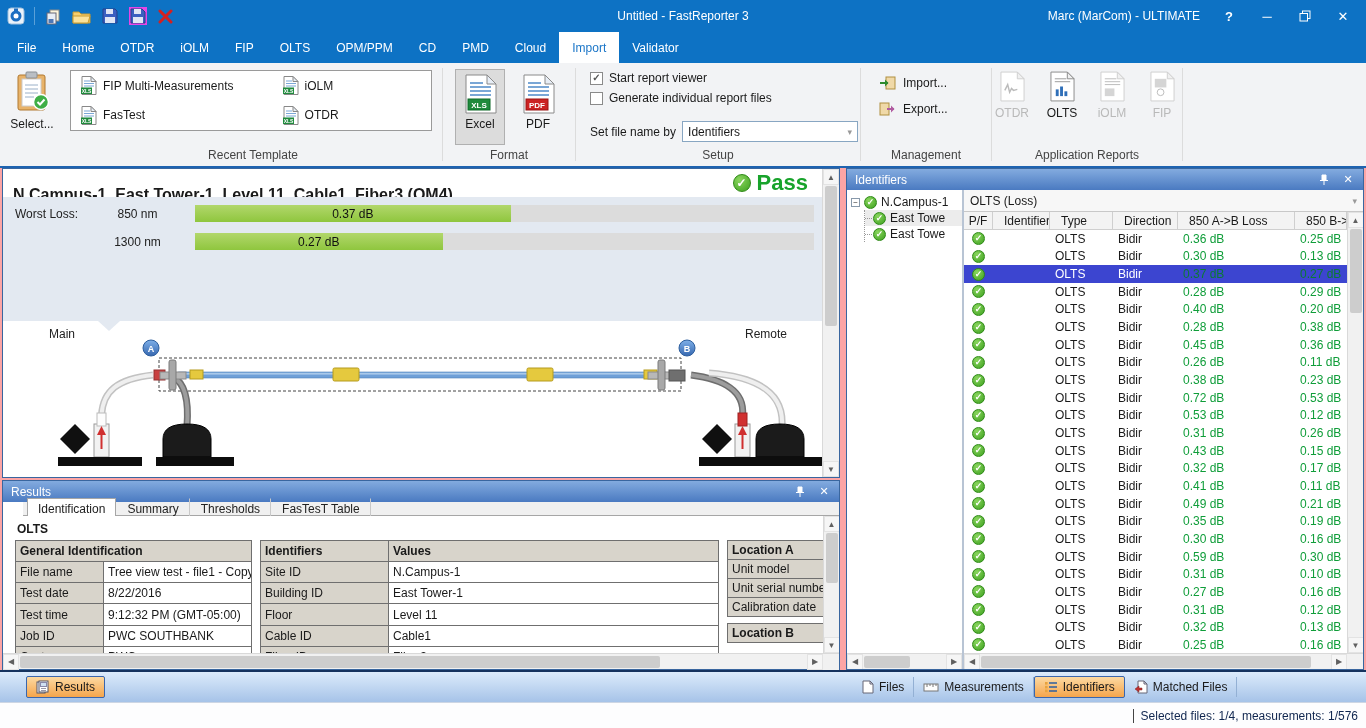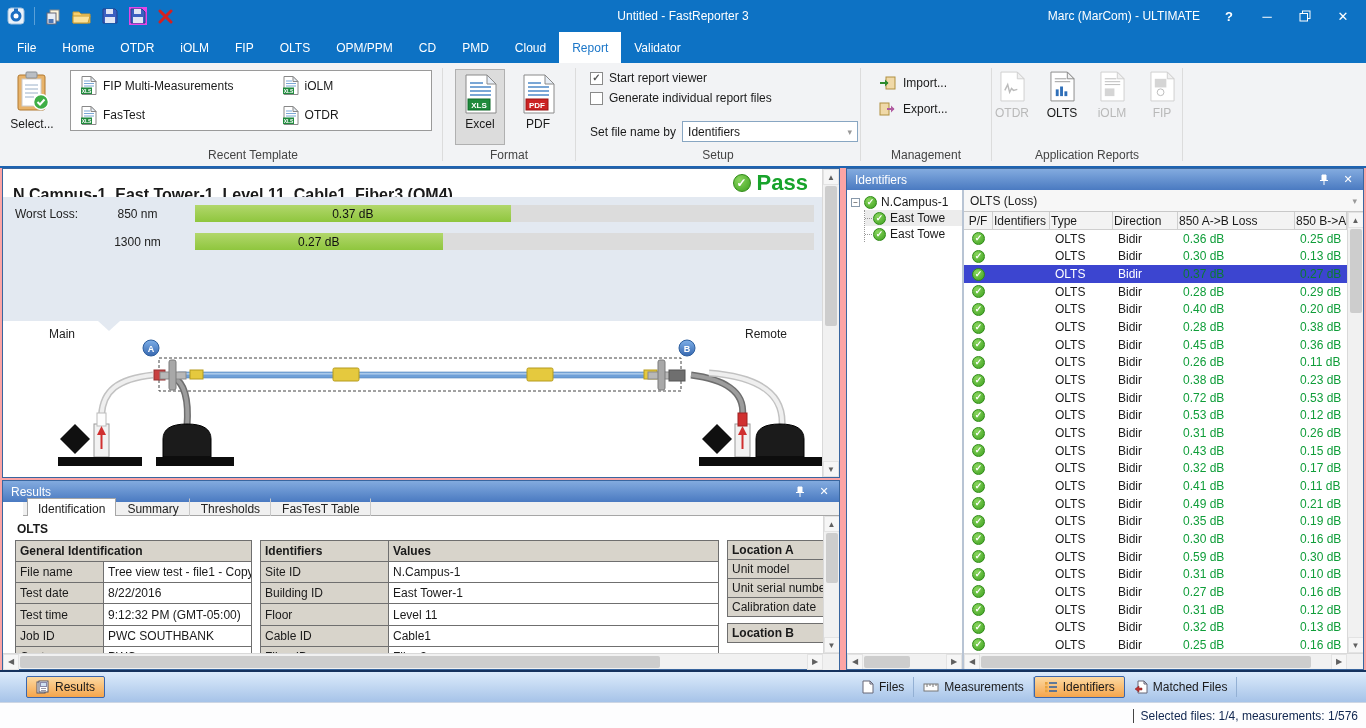--- a/index.html
+++ b/index.html
@@ -124,21 +124,21 @@
   .tree-kids{margin-left:13px;border-left:1px dotted #999;}
   .tree-kid{position:relative;padding-left:8px;display:flex;align-items:center;gap:4px;height:16px;white-space:nowrap;overflow:hidden;}
   .tree-kid::before{content:'';position:absolute;left:0;top:8px;width:7px;border-top:1px dotted #999;}
   .tree-kid.hl{background:#ececec;}
   .list-pane{flex:1;display:flex;flex-direction:column;overflow:hidden;}
   .mt-dd{height:22px;background:#f7f7f7;border-bottom:1px solid #c8c8c8;display:flex;align-items:center;
          justify-content:space-between;padding:0 6px;}
   .list-mid{flex:1;display:flex;overflow:hidden;}
   .ot-cols{flex:1;display:flex;flex-direction:column;overflow:hidden;}
   .ot-head{height:18px;display:flex;background:#f3f3f3;border-bottom:1px solid #cfcfcf;flex:none;}
-  .ot-h{border-right:1px solid #cfcfcf;padding:0 1px;display:flex;align-items:center;white-space:nowrap;overflow:hidden;}
+  .ot-h{border-right:1px solid #cfcfcf;padding:0 11px;display:flex;align-items:center;white-space:nowrap;overflow:hidden;}
   .ot-rows{flex:1;overflow:hidden;background:#fff;}
   .ot-row{height:17.66px;display:flex;align-items:center;}
   .ot-row.sel{background:#3c45d0;color:#fff;}
   .oc{padding:0 5px;white-space:nowrap;overflow:hidden;flex:none;}
   .c0{width:29px;display:flex;justify-content:center;}
   .c1{width:57px;}.c2{width:63px;}.c3{width:65px;}.c4{width:117px;}.c5{flex:1;}
   .loss{color:#0f9d39;}
   .ot-row.sel .loss{color:#0b7a33;}
   .list-vscroll{width:16px;}
   .list-hscroll{height:16px;border-top:1px solid #d9d9d9;}
@@ -218,21 +218,21 @@
     <div class="menu-item">File</div>
     <div class="menu-item">Home</div>
     <div class="menu-item">OTDR</div>
     <div class="menu-item">iOLM</div>
     <div class="menu-item">FIP</div>
     <div class="menu-item">OLTS</div>
     <div class="menu-item">OPM/PPM</div>
     <div class="menu-item">CD</div>
     <div class="menu-item">PMD</div>
     <div class="menu-item">Cloud</div>
-    <div class="menu-item active">Report</div>
+    <div class="menu-item active">Import</div>
     <div class="menu-item">Validator</div>
   </div>
 
   <div class="ribbon">
     <div class="rgroup select-col">
       <span>
         <svg width="36" height="42" viewBox="0 0 36 42">
             <rect x="4" y="4" width="27" height="35" rx="2" fill="#e8b36a" stroke="#b07830"></rect>
             <rect x="8" y="8" width="19" height="27" fill="#fff" stroke="#ccc"></rect>
             <rect x="12" y="1" width="11" height="6" rx="1" fill="#b9bec4" stroke="#8a8f94"></rect>

